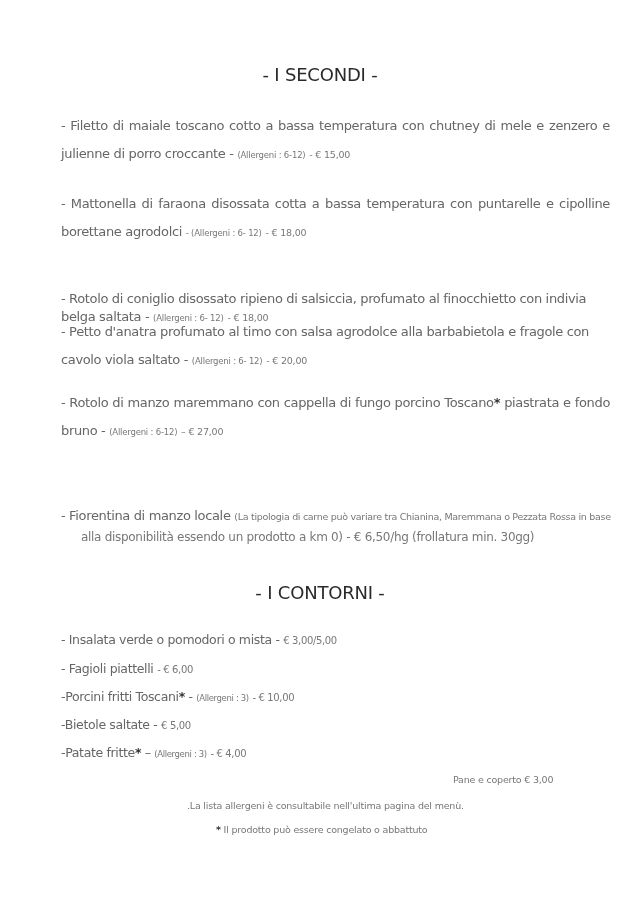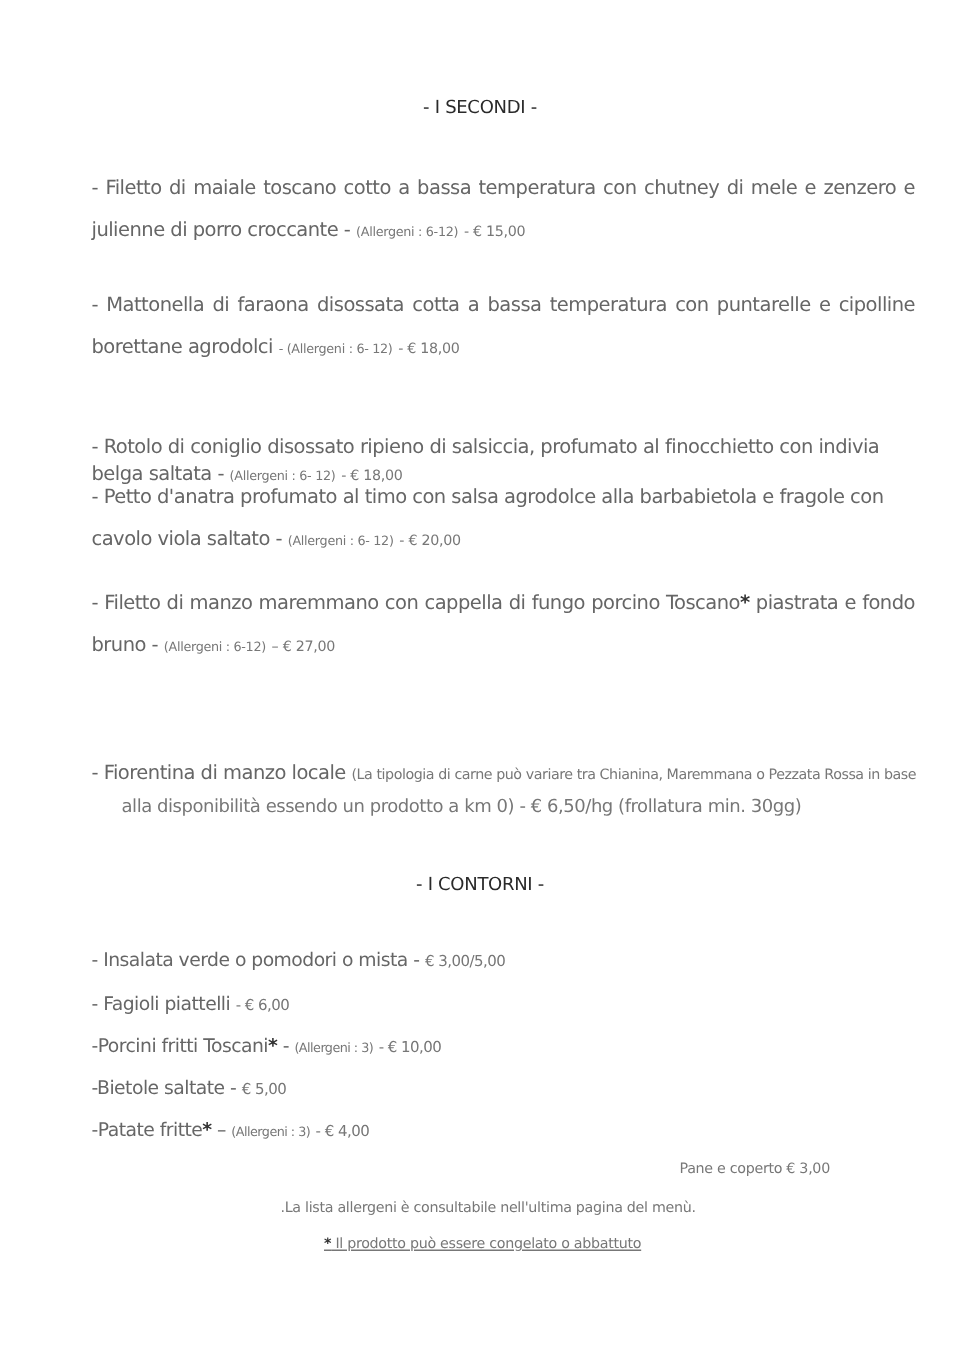--- a/index.html
+++ b/index.html
@@ -18,21 +18,21 @@
     .page {
       position: absolute;
       left: 0; top: 0;
       width: 640px; height: 906px;
     }
     .section-title {
       position: absolute;
       left: 0;
       width: 640px;
       text-align: center;
-      font-size: 12px;
+      font-size: 18px;
       color: #2a2a2a;
       letter-spacing: -0.2px;
     }
     .item {
       position: absolute;
       left: 61px;
       width: 549px;
       font-size: 13px;
       color: #666666;
       line-height: 28px;
@@ -130,21 +130,21 @@
     <span class="price">- € 18,00</span>
   </div>
 
   <div class="item" style="top:318px;">
     <span class="name">- Petto d'anatra profumato al timo con salsa agrodolce alla barbabietola e fragole  con cavolo viola saltato -</span>
     <span class="small">(Allergeni : 6- 12)</span>
     <span class="price">- € 20,00</span>
   </div>
 
   <div class="item justify" style="top:389px;">
-    <span class="name">- Filetto di manzo maremmano con cappella di fungo porcino Toscano</span><span class="star">*</span><span class="name"> piastrata e fondo bruno -</span>
+    <span class="name">- Rotolo di manzo maremmano con cappella di fungo porcino Toscano</span><span class="star">*</span><span class="name"> piastrata e fondo bruno -</span>
     <span class="small">(Allergeni : 6-12)</span>
     <span class="price">–  € 27,00</span>
   </div>
 
 
   <div class="item fiorentina" style="top:506px;">
     <span class="line1">
       <span class="name">- Fiorentina di manzo locale</span>
       <span class="note">(La tipologia di carne può variare tra Chianina, Maremmana o Pezzata Rossa in base</span>
     </span>
@@ -175,17 +175,17 @@
   </div>
 
   <div class="side" style="top:745px;">
     <span>-Patate fritte</span><span class="star">*</span><span> –</span>
     <span class="small">(Allergeni : 3)</span>
     <span class="price">- € 4,00</span>
   </div>
 
   <div class="footer" style="top:774px; left:453px;">Pane e coperto € 3,00</div>
   <div class="footer" style="top:800px; left:187px;">.La lista allergeni è consultabile nell'ultima pagina del menù.</div>
-  <div class="footer" style="top:824px; left:216px;text-decoration:underline;">
+  <div class="footer" style="top:824px; left:216px;">
     <span class="star">*</span><span> Il prodotto può essere congelato o abbattuto</span>
   </div>
 
 </div>
 
 </body></html>

